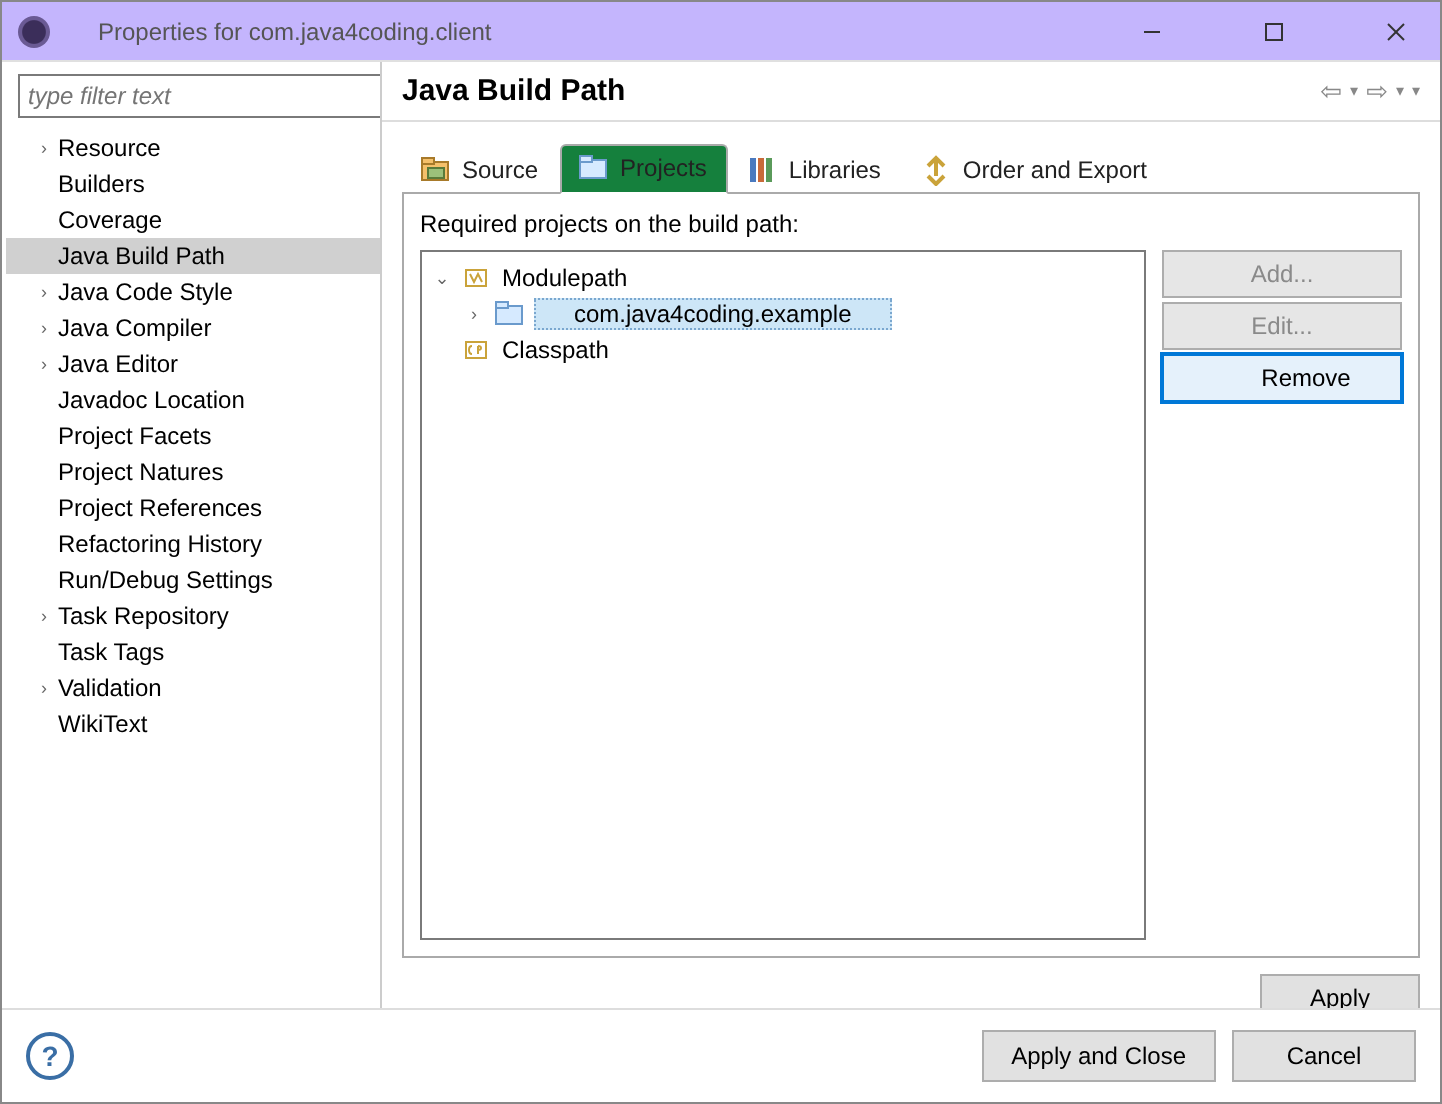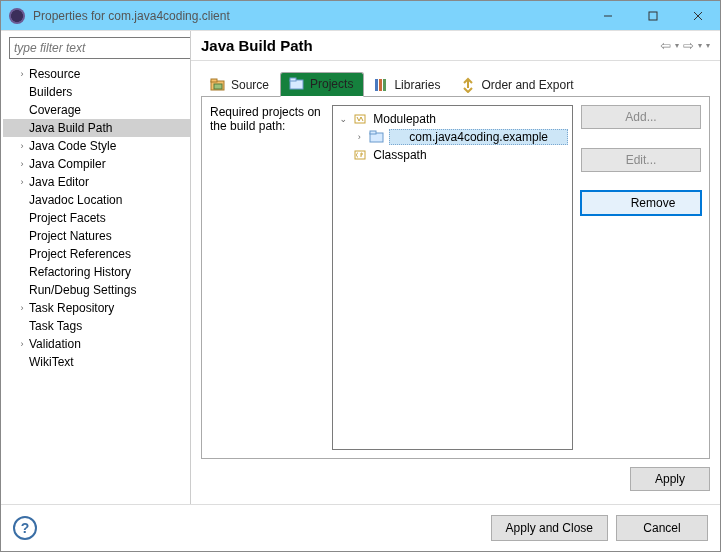--- a/index.html
+++ b/index.html
@@ -11,24 +11,25 @@
     background: #fff;
     width: 721px;
     height: 552px;
     border: 1px solid #888;
     display: flex;
     flex-direction: column;
   }
   
   .titlebar {
     height: 30px;
-    background: #7dd3fc;
+    background: #c4b5fd;
     display: flex;
     align-items: center;
     border-bottom: 1px solid #e0e0e0;
+    gap: 16px;
   }
   .titlebar .app-icon {
     width: 16px; height: 16px; margin: 0 8px;
     background: radial-gradient(circle at 50% 50%, #3b2e5a 50%, #6a5a94 55%);
     border-radius: 50%;
   }
   .titlebar .title { flex: 1; color: #555; font-size: 12px; }
   .titlebar .winbtn {
     width: 45px; height: 30px; display:flex; align-items:center; justify-content:center;
     color:#333;
@@ -111,21 +112,21 @@
     border-bottom: 1px solid #fff;
     border-radius: 3px 3px 0 0;
   }
   .tab .ticon { width:16px; height:16px; display:flex; align-items:center; justify-content:center; }
 
   .tabbody {
     margin: 0 10px 0 10px;
     border: 1px solid #aaa;
     border-top: 1px solid #aaa;
     padding: 8px;
-    display:flex; flex-direction:row;
+    display:flex; flex-direction:column;
     flex: 0 0 auto;
   }
   .tabcaption { margin-bottom: 6px; }
   .tabcontent {
     display:flex; gap:8px;
     height: 345px;
   }
   .treebox {
     flex:1;
     border: 1px solid #7a7a7a;
@@ -140,21 +141,21 @@
   .bp-item.selected .sel-label {
     background:#cde6f7;
     border: 1px dotted #7aa7cf;
     padding: 0 19px;
   }
   .bp-caret { width:12px; text-align:center; color:#666; font-size:9px; }
   .bp-icon { width:16px; height:16px; display:flex; align-items:center; justify-content:center; }
 
   .btncol {
     width: 120px;
-    display:flex; flex-direction:column; gap:19px;
+    display:flex; flex-direction:column; gap:2px;
   }
   .btncol button {
     height: 24px;
     border: 1px solid #adadad;
     background: #e1e1e1;
     font-size: 12px;
     cursor: default;
   }
   .btncol button:disabled {
     color: #8a8a8a;

